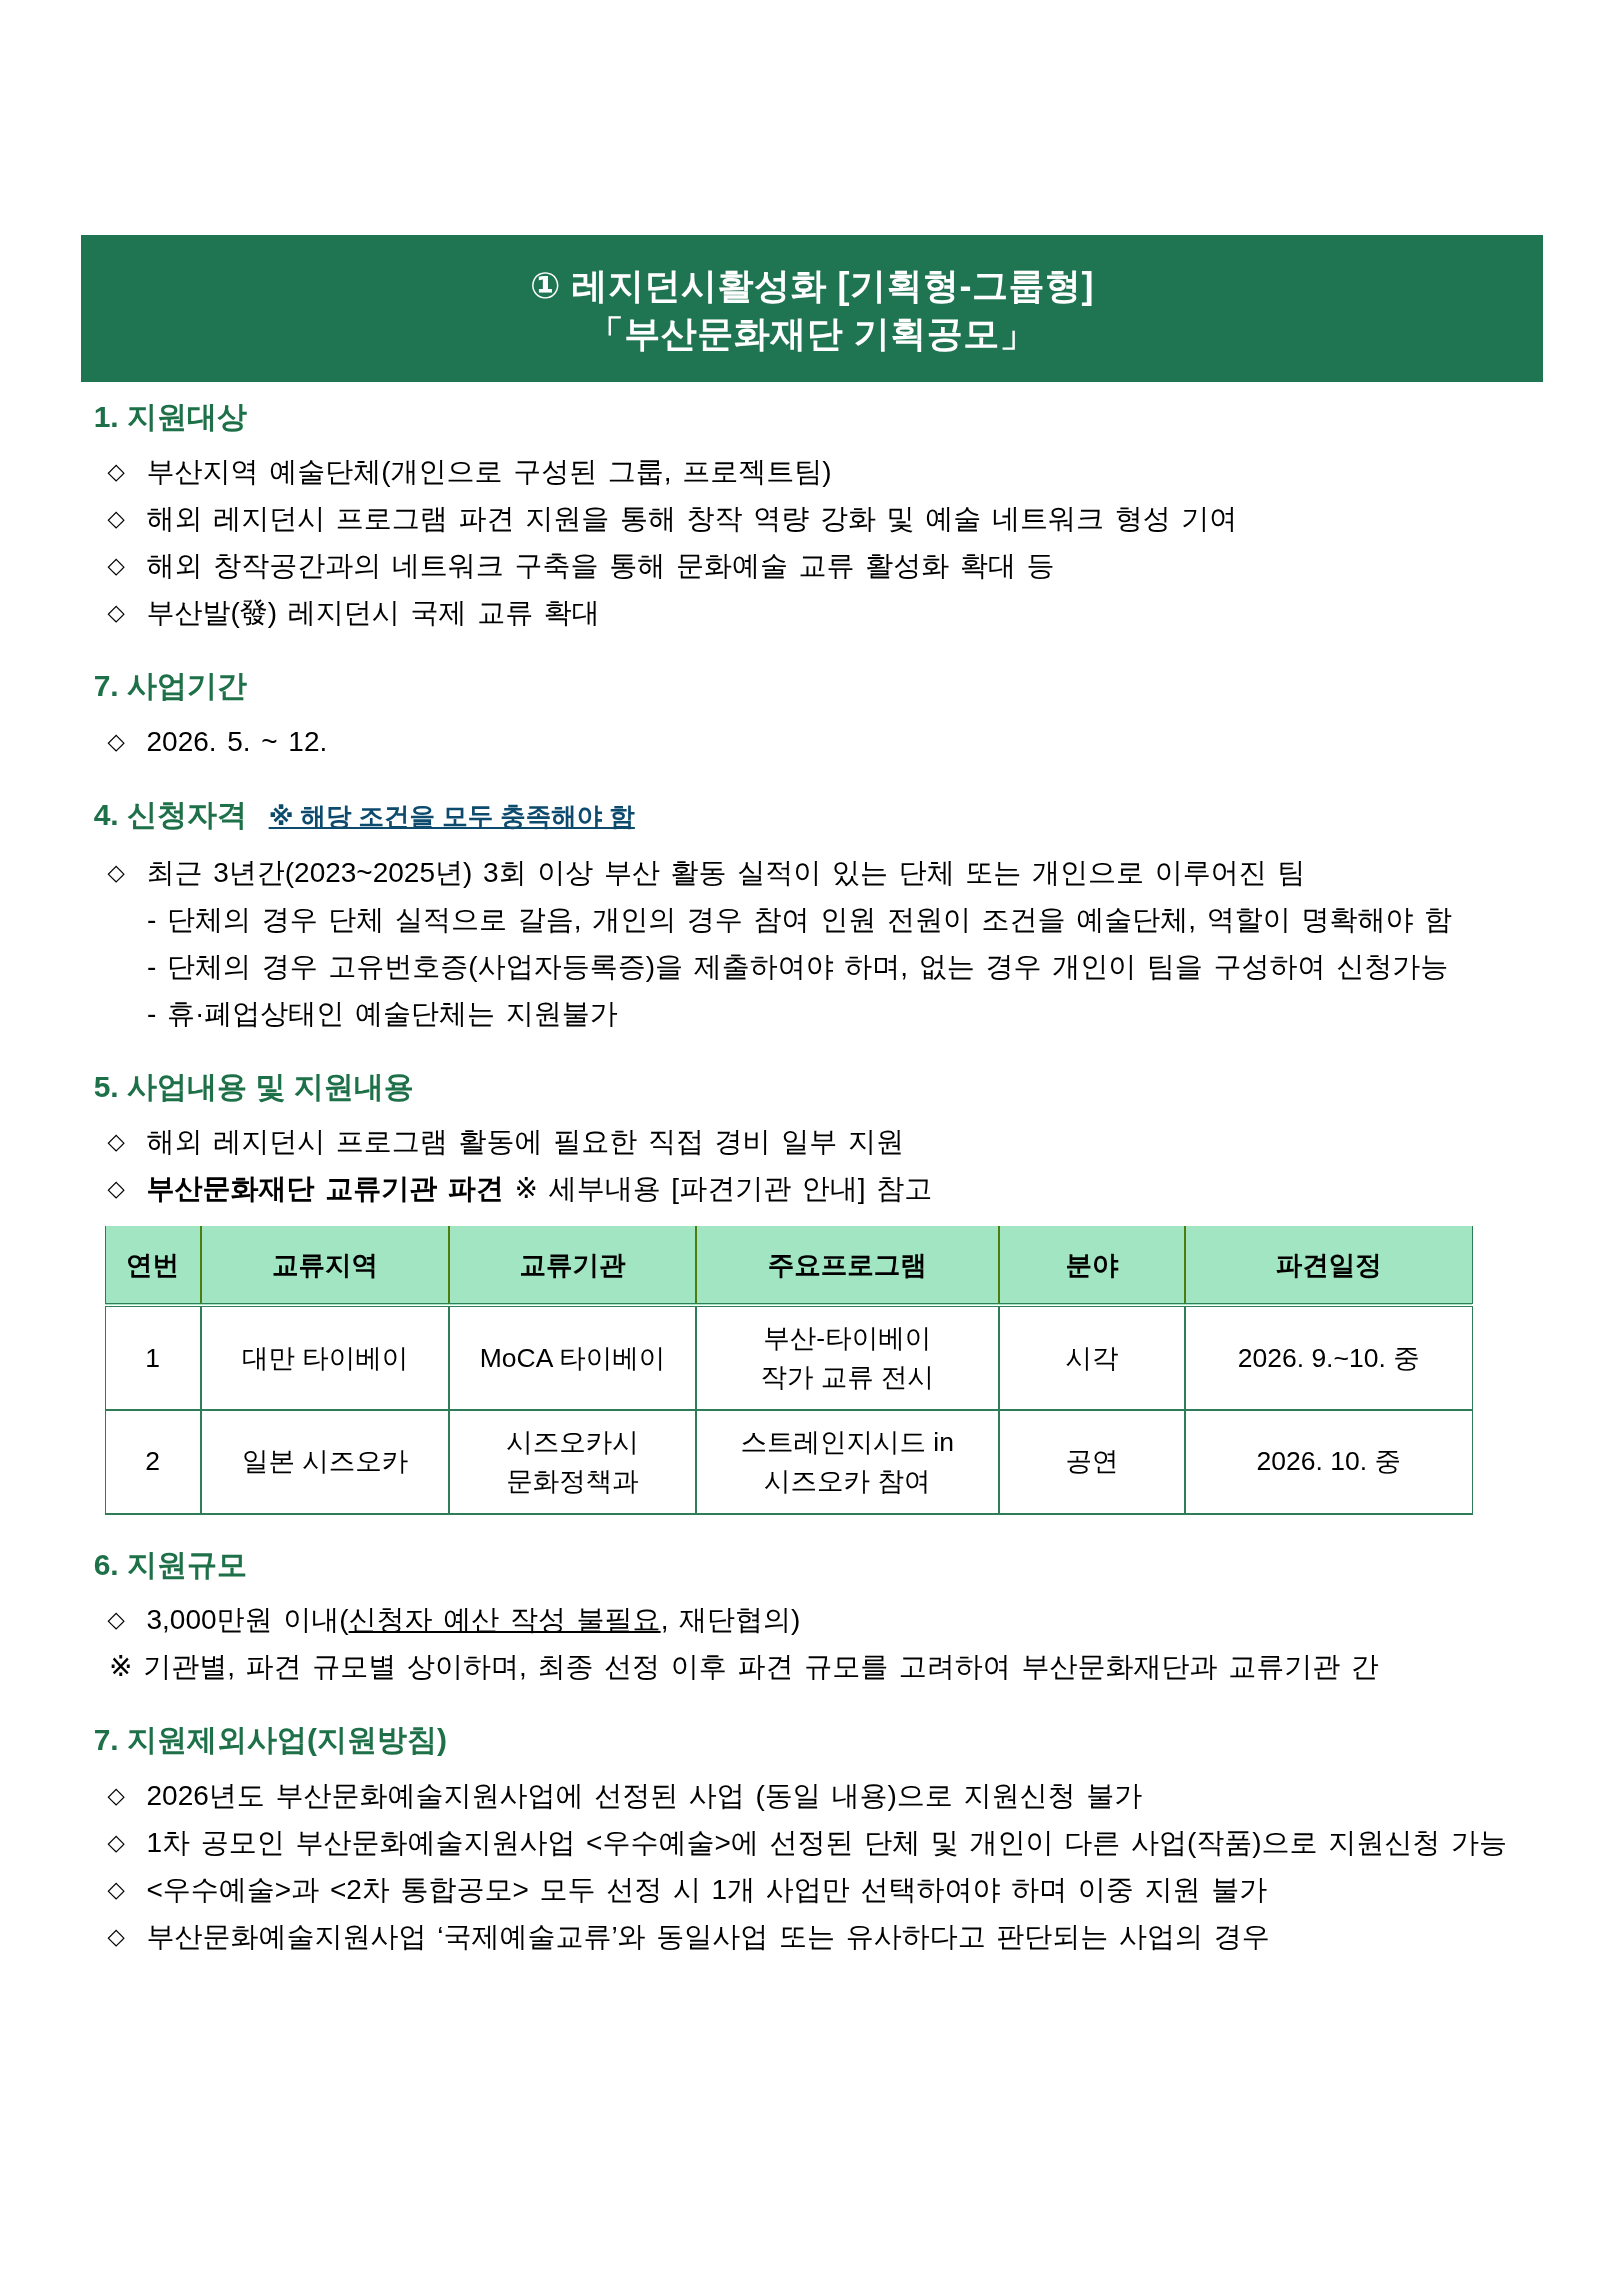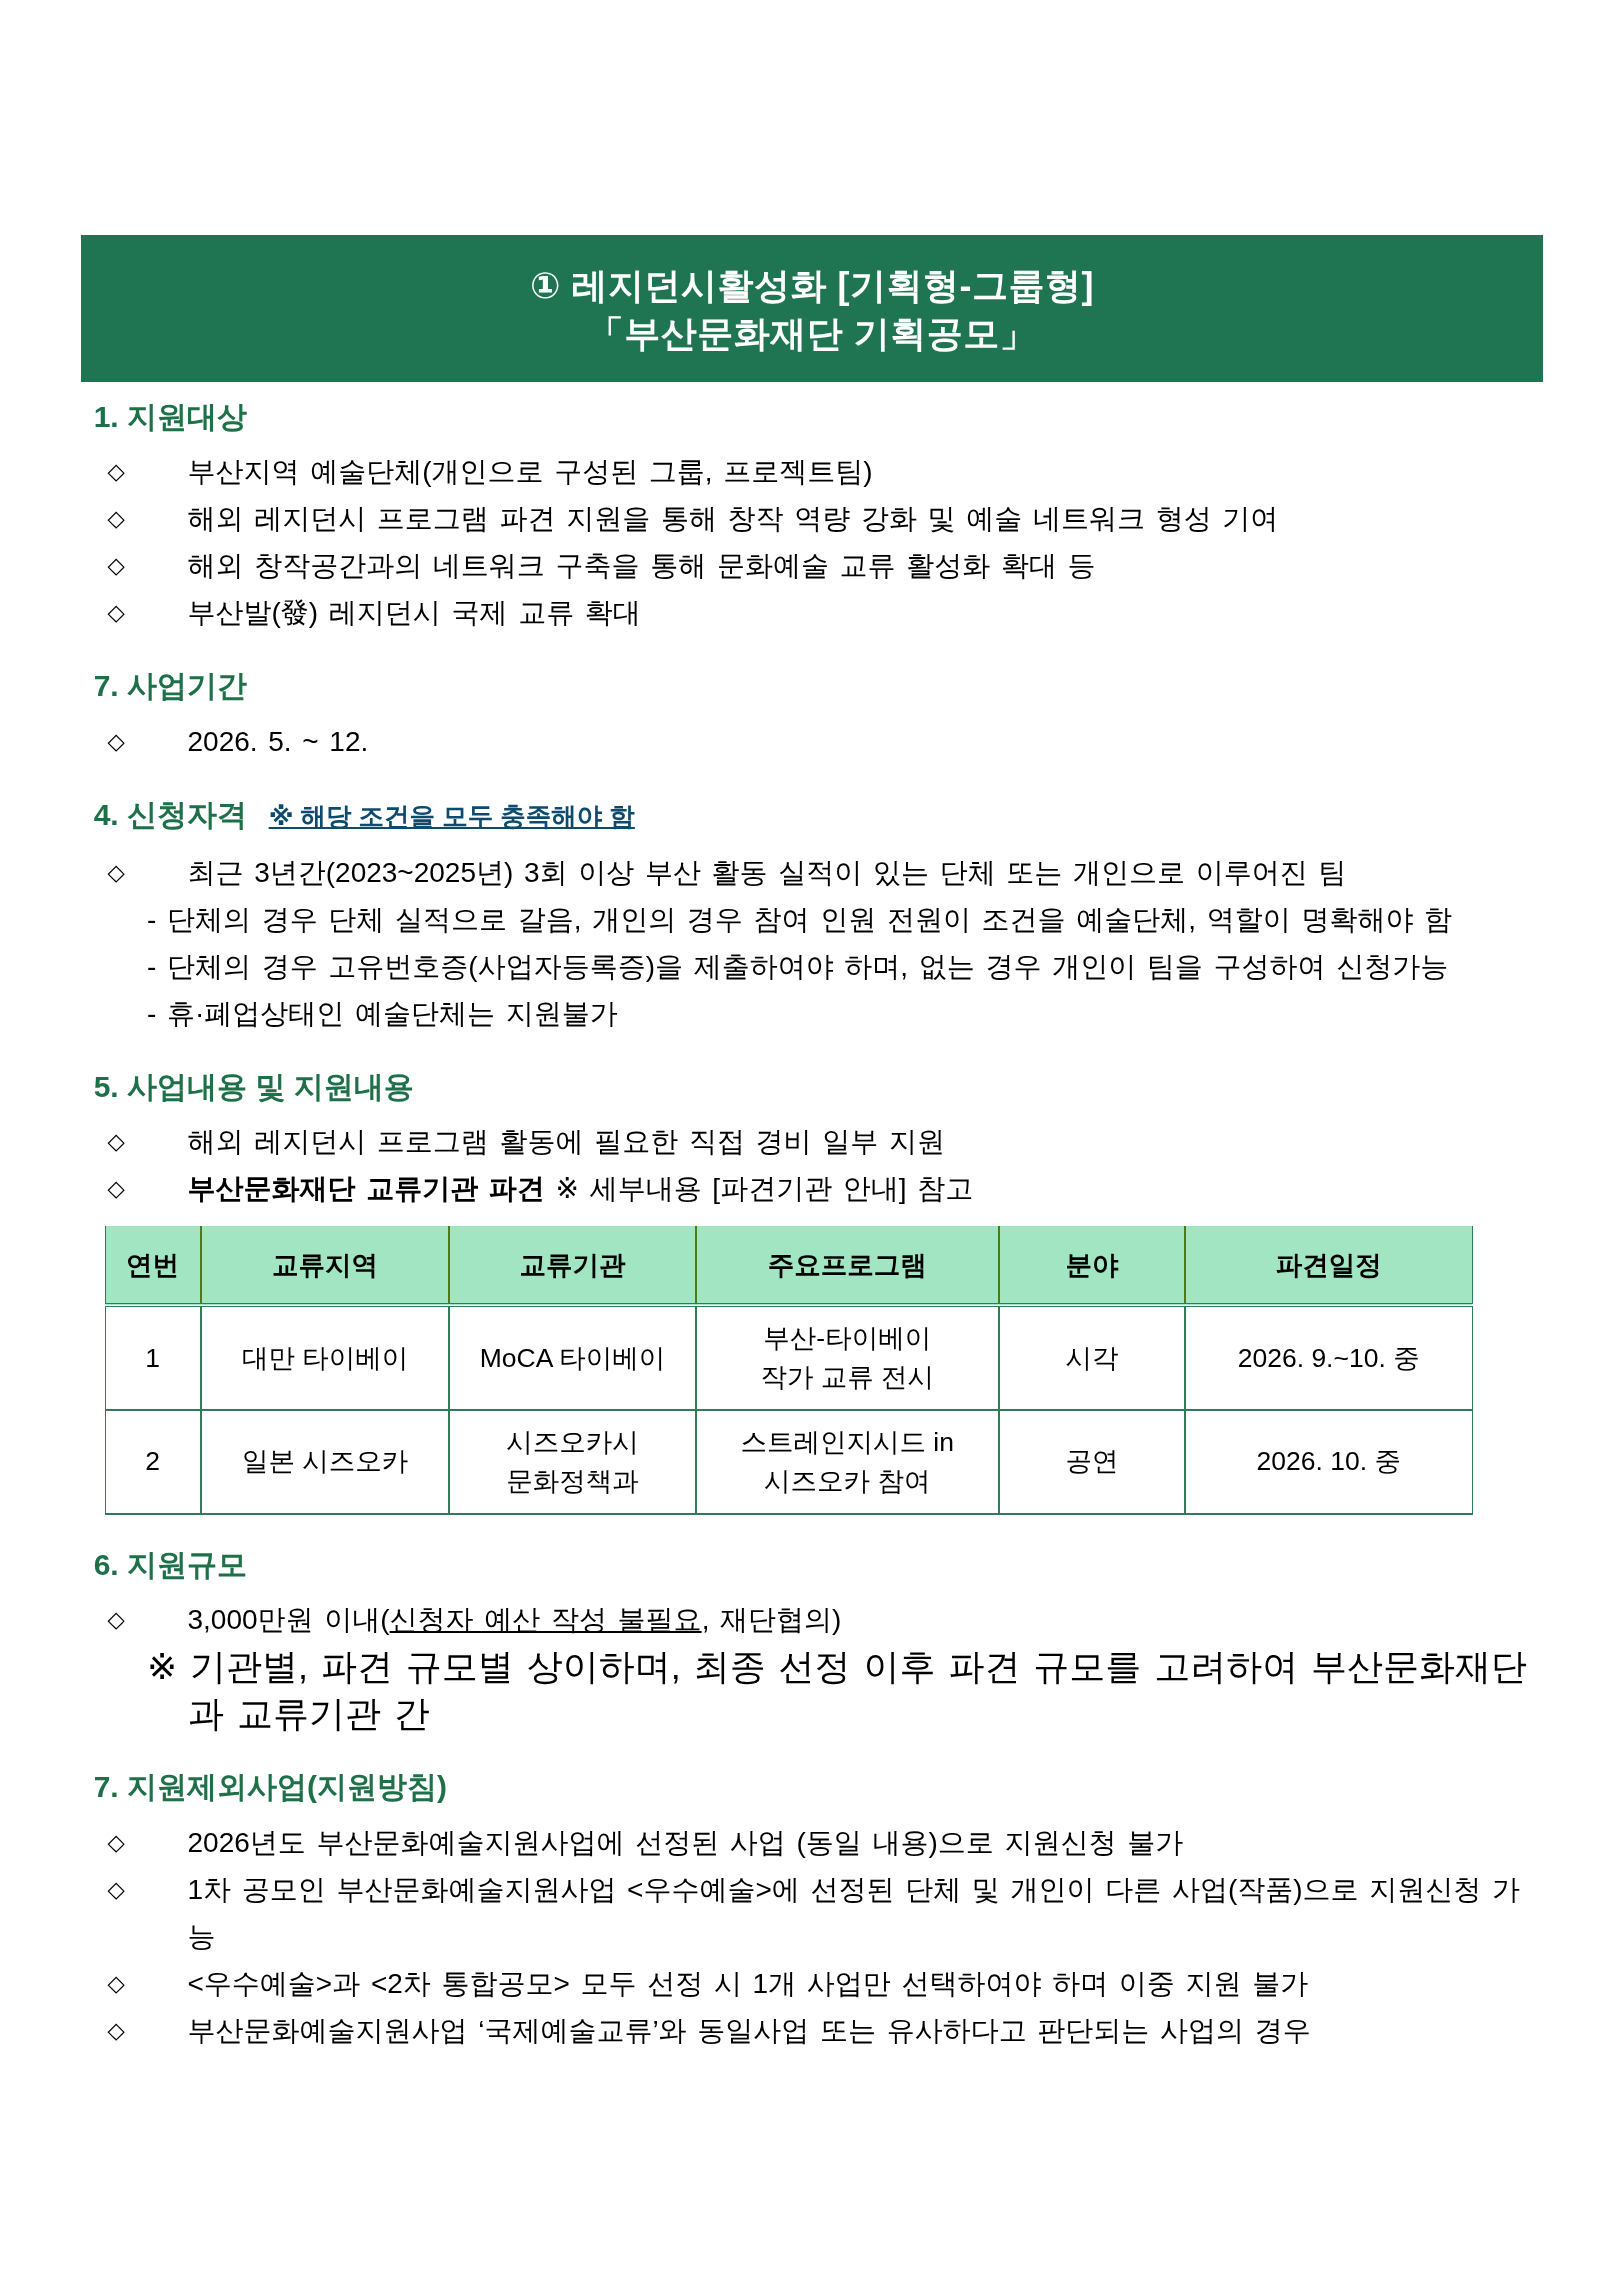--- a/index.html
+++ b/index.html
@@ -36,30 +36,30 @@
     margin-left:21.6px;
   }
 
   .bullet {
     display:flex;
     margin-left:26.5px;
     font-size:28px; line-height:47px;
     word-spacing:2.9px;
   }
   .bullet .marker { width:39px; flex:0 0 39px; font-size:22.5px; text-align:left; }
-  .bullet .text { flex:1;margin-left:41px; }
+  .bullet .text { flex:1; }
   .sub {
     margin-left:66px;
     font-size:28px; line-height:47px;
     word-spacing:2.9px;
     padding-left:19.6px; text-indent:-19.6px;
   }
   .note6 {
-    margin-left:66px;
-    font-size:36px; line-height:47px;
+    margin-left:28px;
+    font-size:28px; line-height:47px;
     word-spacing:2.9px;
     padding-left:41px; text-indent:-41px;
   }
   b.inlinebold { font-weight:bold; }
   span.u { text-decoration:underline; }
 
   table.ex {
     margin:13.7px 0 0 23.5px;
     width:1368px;
     border-collapse:collapse;

